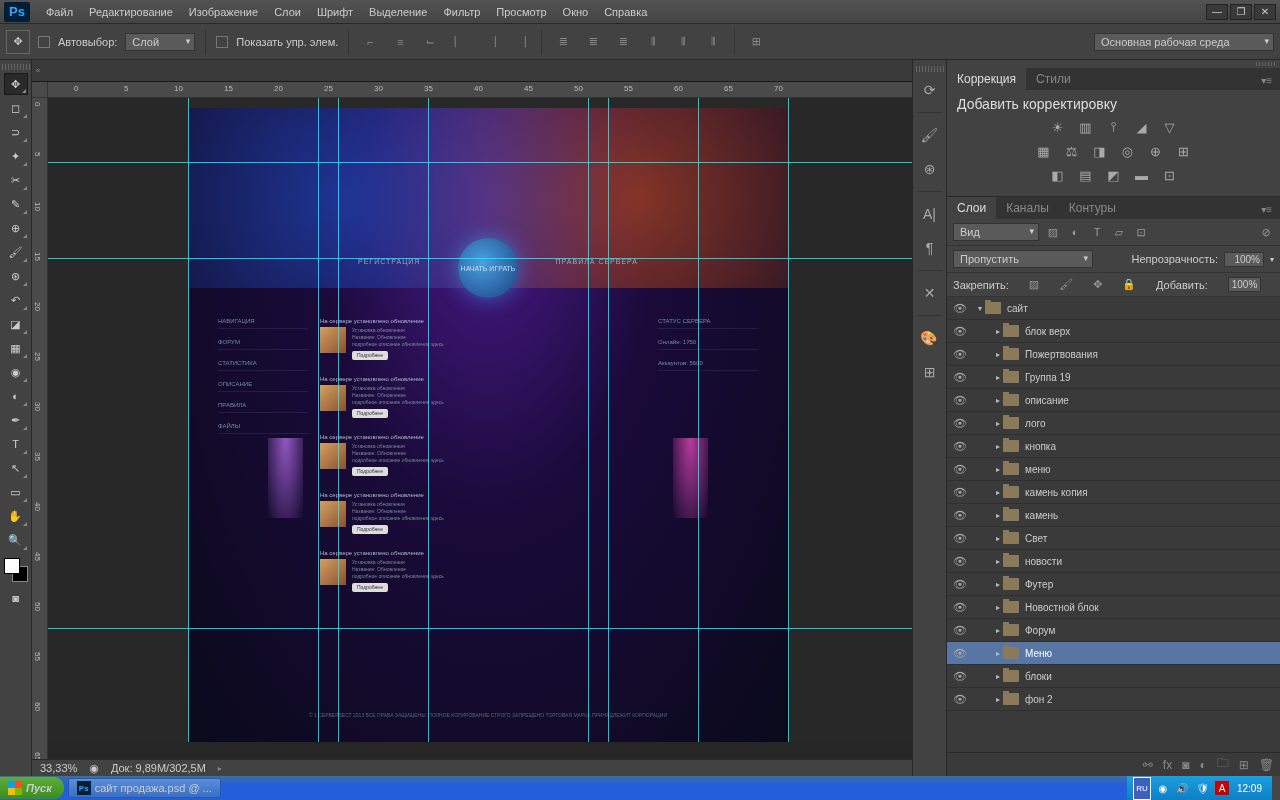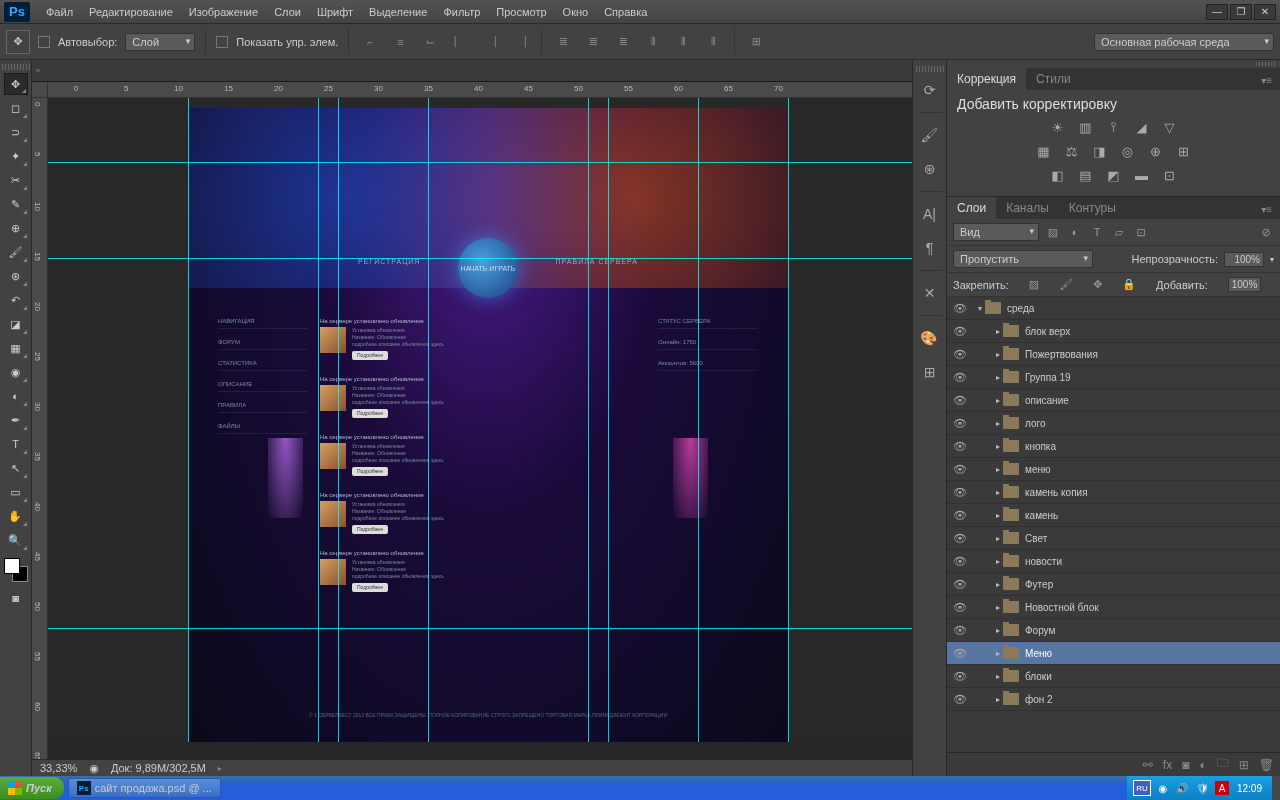--- a/index.html
+++ b/index.html
@@ -97,21 +97,21 @@
 .ly-name{font-size:10px;color:#ccc}
 .layers-foot{height:24px;background:#3a3a3a;border-top:1px solid #282828;display:flex;align-items:center;justify-content:flex-end;padding:0 6px;gap:10px}
 .lf-ic{font-size:12px;color:#888}
 .taskbar{position:absolute;bottom:0;left:0;right:8px;height:24px;background:linear-gradient(#3a6ea5,#245edb 40%,#245edb);display:flex;align-items:center}
 .start-btn{height:22px;padding:0 12px 0 8px;background:linear-gradient(#5dac3b,#3a8e1e);border-radius:0 10px 10px 0;color:#fff;font-weight:bold;font-style:italic;display:flex;align-items:center;gap:4px;font-size:11px}
 .start-flag{width:14px;height:14px;background:conic-gradient(#f25022 0 25%,#7fba00 25% 50%,#ffb900 50% 75%,#00a4ef 75%)}
 .task-item{height:20px;margin-left:4px;padding:0 8px;background:linear-gradient(#5a8edb,#3a6ec5);border:1px solid #2a5aa5;display:flex;align-items:center;gap:4px;font-size:10px;color:#fff;border-radius:2px}
 .task-item .ps-mini{width:14px;height:14px;background:#001e36;color:#31a8ff;font-size:8px;font-weight:bold;display:flex;align-items:center;justify-content:center}
 .tray{margin-left:auto;display:flex;align-items:center;gap:4px;padding:0 6px;background:linear-gradient(#1a9fe0,#0d7fc5);height:24px}
 .tray-ic{width:16px;height:16px;display:flex;align-items:center;justify-content:center;font-size:10px;color:#fff}
-.tray-lang{width:18px;height:16px;background:#4060c0;color:#fff;font-size:8px;display:flex;align-items:center;justify-content:center;border:1px solid #fff}
+.tray-lang{width:18px;height:23px;background:#4060c0;color:#fff;font-size:8px;display:flex;align-items:center;justify-content:center;border:1px solid #fff}
 .clock{color:#fff;font-size:10px;padding:0 4px}
 </style>
 </head>
 <body>
 
 <div class="menubar">
   <div class="ps-logo">Ps</div>
   <div class="menu-item">Файл</div>
   <div class="menu-item">Редактирование</div>
   <div class="menu-item">Изображение</div>
@@ -396,21 +396,21 @@
       <span style="margin-left:auto">Добавить:</span>
       <div class="pct-box">100%</div>
       <span style="font-size:8px">▾</span>
     </div>
     <div class="layers-list" id="layers-list">
         <div class="layer-row">
           <div class="ly-eye">👁</div>
     <div class="ly-indent" style="padding-left:6px">
       <span class="ly-chev">▾</span>
       <div class="ly-folder"></div>
-      <span class="ly-name">среда</span>
+      <span class="ly-name">сайт</span>
     </div>
         </div>
         <div class="layer-row">
           <div class="ly-eye">👁</div>
     <div class="ly-indent" style="padding-left:24px">
       <span class="ly-chev">▸</span>
       <div class="ly-folder"></div>
       <span class="ly-name">блок верх</span>
     </div>
         </div>

